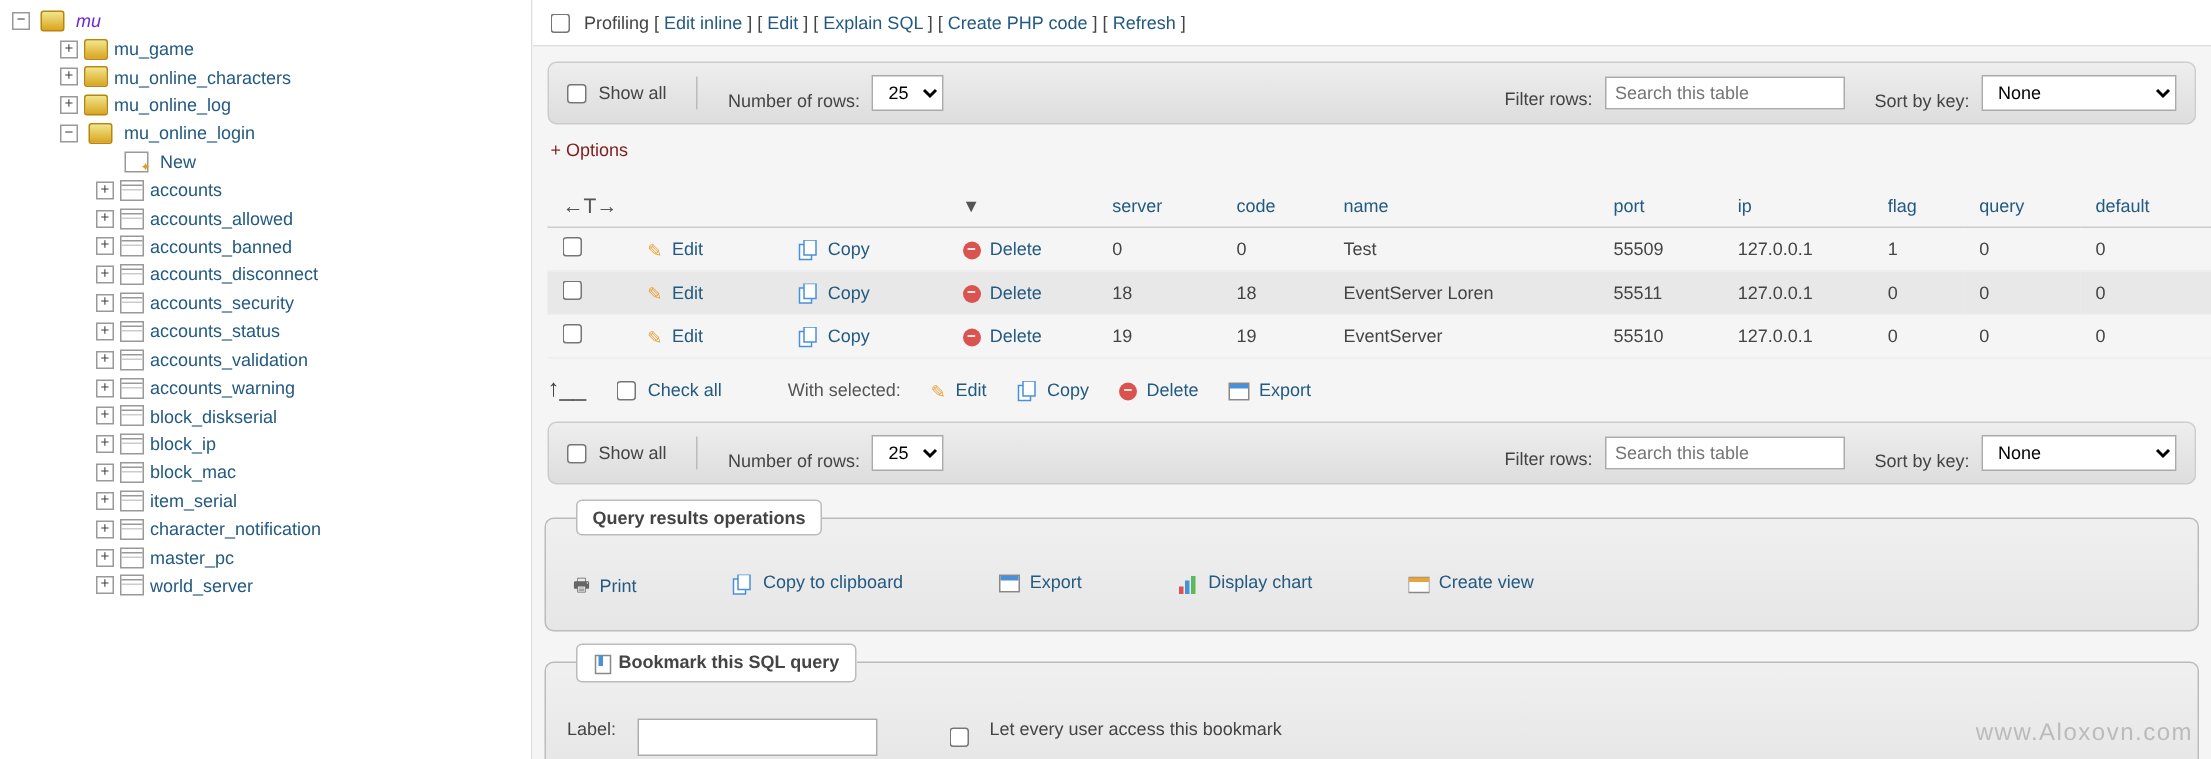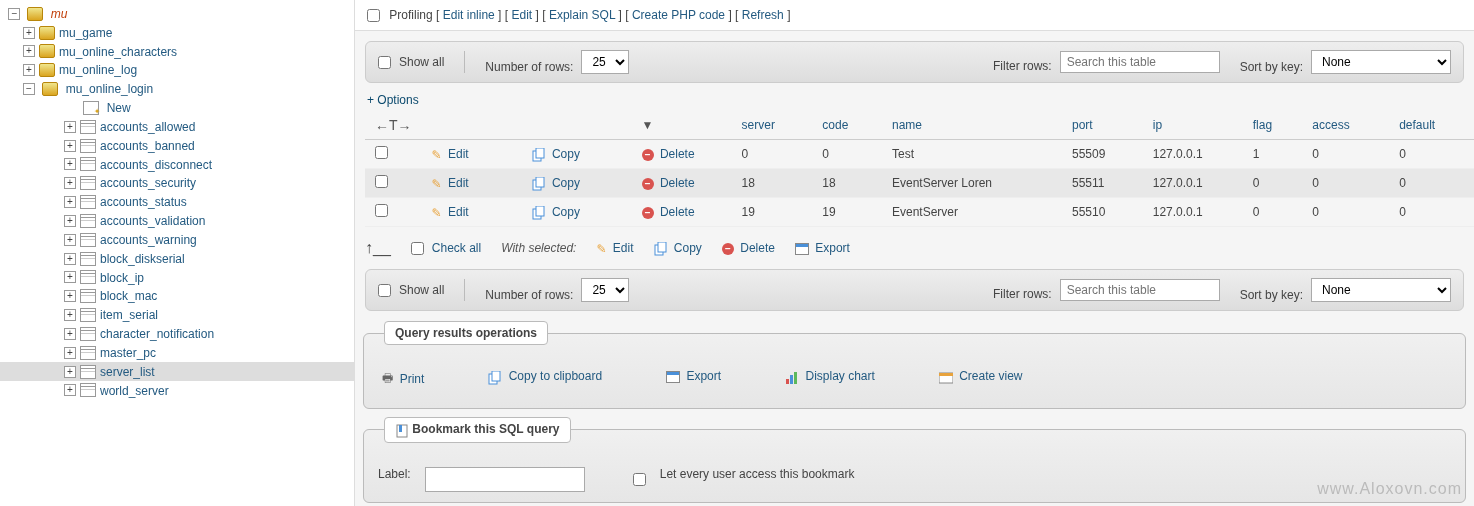--- a/index.html
+++ b/index.html
@@ -3,70 +3,70 @@
   <meta charset="utf-8">
   <style>
     * { box-sizing: border-box; margin: 0; padding: 0; }
     body { font-family: sans-serif; font-size: 12px; color: #444; background: #fff; }
     .container { display: flex; width: 1474px; height: 506px; overflow: hidden; }
     
     
     .sidebar { width: 355px; background: #fff; border-right: 1px solid #ddd; padding: 4px 0; overflow-y: auto; }
     .tree-node { padding: 2px 0 2px 8px; white-space: nowrap; }
     .tree-node.l1 { padding-left: 8px; font-style: italic; }
-    .tree-node.l2 { padding-left: 23px; }
+    .tree-node.l2 { padding-left: 40px; }
     .tree-node.l3 { padding-left: 64px; }
     .tree-node.selected { background: #ddd; }
     .tree-toggle { display: inline-block; width: 12px; height: 12px; border: 1px solid #999; background: #fff; text-align: center; line-height: 10px; font-size: 10px; cursor: pointer; margin-right: 4px; vertical-align: middle; }
     .tree-icon { display: inline-block; width: 16px; height: 14px; vertical-align: middle; margin-right: 4px; }
     .db-icon { background: linear-gradient(#f0e68c, #daa520); border-radius: 2px; border: 1px solid #b8860b; }
     .tbl-icon { background: #fff; border: 1px solid #999; position: relative; }
     .tbl-icon::before { content: ""; position: absolute; top: 2px; left: 0; right: 0; height: 1px; background: #999; }
     .tbl-icon::after { content: ""; position: absolute; top: 5px; left: 0; right: 0; height: 1px; background: #ccc; }
     .new-icon { background: #fff; border: 1px solid #999; position: relative; }
     .new-icon::after { content: "✦"; position: absolute; right: -2px; bottom: -2px; font-size: 8px; color: #daa520; }
     .tree-label { vertical-align: middle; cursor: pointer; color: #235a81; }
-    .tree-node.l1 .tree-label { color: #c2410c; }
+    .tree-node.l1 .tree-label { color: #6d28d9; }
     
     
     .main { flex: 1; background: #f5f5f5; overflow: hidden; }
     .profiling-bar { background: #fff; padding: 8px 12px; border-bottom: 1px solid #ddd; }
     .profiling-bar input[type=checkbox] { vertical-align: middle; margin-right: 6px; }
     .profiling-bar a { color: #235a81; cursor: pointer; }
     .link-sep { color: #444; }
     
     .controls-bar { background: linear-gradient(#eee, #ddd); border: 1px solid #ccc; border-radius: 6px; margin: 10px; padding: 8px 12px; display: flex; align-items: center; gap: 20px; }
     .ctrl-group { display: flex; align-items: flex-end; gap: 8px; }
     .ctrl-sep { width: 1px; height: 22px; background: #bbb; }
     .controls-bar select, .controls-bar input[type=text] { border: 1px solid #aaa; padding: 3px 6px; font-size: 12px; background: #fff; }
     .controls-bar input[type=text] { width: 160px; }
-    .controls-bar select.sort-select { width: 140px; }
-    
-    .options-link { margin: 0 12px 4px; color: #0c4a6e; cursor: pointer; }
+    .controls-bar select.sort-select { width: 130px; }
+    
+    .options-link { margin: 0 12px 16px; color: #7f1d1d; cursor: pointer; }
     
     
     table.data { width: calc(100% - 10px); margin: 0 0 0 10px; border-collapse: collapse; }
     table.data th { text-align: left; padding: 6px 10px; border-bottom: 1px solid #ccc; font-weight: normal; }
     table.data th a { color: #235a81; cursor: pointer; }
     table.data td { padding: 6px 10px; border-bottom: 1px solid #eee; }
     table.data tr.alt td { background: #e8e8e8; }
     .row-action { color: #235a81; cursor: pointer; white-space: nowrap; }
     .row-action .ic { margin-right: 3px; }
     .ic { display: inline-block; vertical-align: middle; }
     .ic-edit { color: #e8a33d; }
     .ic-copy svg { vertical-align: middle; }
     .ic-del { display: inline-block; width: 12px; height: 12px; border-radius: 50%; background: #d9534f; color: #fff; text-align: center; line-height: 12px; font-size: 10px; font-weight: bold; }
     .sort-nav { color: #555; font-size: 14px; }
     .sort-arrow { color: #555; }
     
     
     .action-bar { margin: 12px 10px; display: flex; align-items: center; gap: 20px; }
     .arrow-up { font-size: 16px; color: #444; text-align: right; }
     .action-bar .row-action { margin-right: 0; }
-    .withsel { font-style: italic; color: #555; }
+    .withsel { color: #555; margin-left: 24px; }
     .ic-export { display: inline-block; width: 14px; height: 12px; background: #fff; border: 1px solid #888; position: relative; }
     .ic-export::after { content: ""; position: absolute; top: 0; left: 0; right: 0; height: 3px; background: #4a90d9; }
     
     
     fieldset { border: 1px solid #bbb; border-radius: 6px; margin: 8px; padding: 16px 14px 10px; background: linear-gradient(#f0f0f0, #e6e6e6); }
     fieldset legend { background: #fff; border: 1px solid #bbb; border-radius: 4px; padding: 4px 10px; font-weight: bold; color: #444; margin-left: 6px; }
     .ops-actions { display: flex; gap: 64px; padding: 8px 4px; }
     .ops-actions .row-action { color: #235a81; }
     .ic-print { color: #666; }
     .ic-chart svg { vertical-align: middle; }
@@ -97,34 +97,34 @@
       <span class="tree-toggle">−</span>
       <span class="tree-icon db-icon"></span>
       <span class="tree-label">mu_online_login</span>
     </div>
     <div class="tree-node l3">
       <span style="display:inline-block;width:16px"></span>
       <span class="tree-icon new-icon"></span>
       <span class="tree-label">New</span>
     </div>
     <div id="table-list">
+        <div class="tree-node l3"><span class="tree-toggle">+</span><span class="tree-icon tbl-icon"></span><span class="tree-label">accounts</span></div>
         <div class="tree-node l3"><span class="tree-toggle">+</span><span class="tree-icon tbl-icon"></span><span class="tree-label">accounts_allowed</span></div>
         <div class="tree-node l3"><span class="tree-toggle">+</span><span class="tree-icon tbl-icon"></span><span class="tree-label">accounts_banned</span></div>
         <div class="tree-node l3"><span class="tree-toggle">+</span><span class="tree-icon tbl-icon"></span><span class="tree-label">accounts_disconnect</span></div>
         <div class="tree-node l3"><span class="tree-toggle">+</span><span class="tree-icon tbl-icon"></span><span class="tree-label">accounts_security</span></div>
         <div class="tree-node l3"><span class="tree-toggle">+</span><span class="tree-icon tbl-icon"></span><span class="tree-label">accounts_status</span></div>
         <div class="tree-node l3"><span class="tree-toggle">+</span><span class="tree-icon tbl-icon"></span><span class="tree-label">accounts_validation</span></div>
         <div class="tree-node l3"><span class="tree-toggle">+</span><span class="tree-icon tbl-icon"></span><span class="tree-label">accounts_warning</span></div>
         <div class="tree-node l3"><span class="tree-toggle">+</span><span class="tree-icon tbl-icon"></span><span class="tree-label">block_diskserial</span></div>
         <div class="tree-node l3"><span class="tree-toggle">+</span><span class="tree-icon tbl-icon"></span><span class="tree-label">block_ip</span></div>
         <div class="tree-node l3"><span class="tree-toggle">+</span><span class="tree-icon tbl-icon"></span><span class="tree-label">block_mac</span></div>
         <div class="tree-node l3"><span class="tree-toggle">+</span><span class="tree-icon tbl-icon"></span><span class="tree-label">item_serial</span></div>
         <div class="tree-node l3"><span class="tree-toggle">+</span><span class="tree-icon tbl-icon"></span><span class="tree-label">character_notification</span></div>
         <div class="tree-node l3"><span class="tree-toggle">+</span><span class="tree-icon tbl-icon"></span><span class="tree-label">master_pc</span></div>
-        <div class="tree-node l3 selected"><span class="tree-toggle">+</span><span class="tree-icon tbl-icon"></span><span class="tree-label">server_list</span></div>
         <div class="tree-node l3"><span class="tree-toggle">+</span><span class="tree-icon tbl-icon"></span><span class="tree-label">world_server</span></div>
       </div>
   </div>
 
   <div class="main">
     <div class="profiling-bar">
       <input type="checkbox" style="">
       <span>Profiling</span>
       <span id="profiling-links"> <span class="link-sep">[</span> <a>Edit inline</a> <span class="link-sep">]</span> <span class="link-sep">[</span> <a>Edit</a> <span class="link-sep">]</span> <span class="link-sep">[</span> <a>Explain SQL</a> <span class="link-sep">]</span> <span class="link-sep">[</span> <a>Create PHP code</a> <span class="link-sep">]</span> <span class="link-sep">[</span> <a>Refresh</a> <span class="link-sep">]</span></span>
     </div>
@@ -158,21 +158,21 @@
           <th style="width:30px"><span class="sort-nav">←T→</span></th>
           <th style="width:100px"></th>
           <th style="width:110px"></th>
           <th style="width:100px"><span class="sort-arrow">▼</span></th>
           <th><a>server</a></th>
           <th><a>code</a></th>
           <th style="width:180px"><a>name</a></th>
           <th><a>port</a></th>
           <th style="width:100px"><a>ip</a></th>
           <th><a>flag</a></th>
-          <th><a>access</a></th>
+          <th><a>query</a></th>
           <th><a>default</a></th>
         </tr>
       </thead>
       <tbody id="table-body">
           <tr>
             <td><input type="checkbox" style=""></td>
             <td><a class="row-action"><span class="ic ic-edit">✎</span> Edit</a></td>
             <td><a class="row-action"><span class="ic ic-copy"><svg width="14" height="14">
                     <rect x="1" y="3" width="8" height="10" fill="#fff" stroke="#4a90d9"></rect>
                     <rect x="4" y="0" width="8" height="10" fill="#fff" stroke="#4a90d9"></rect>

